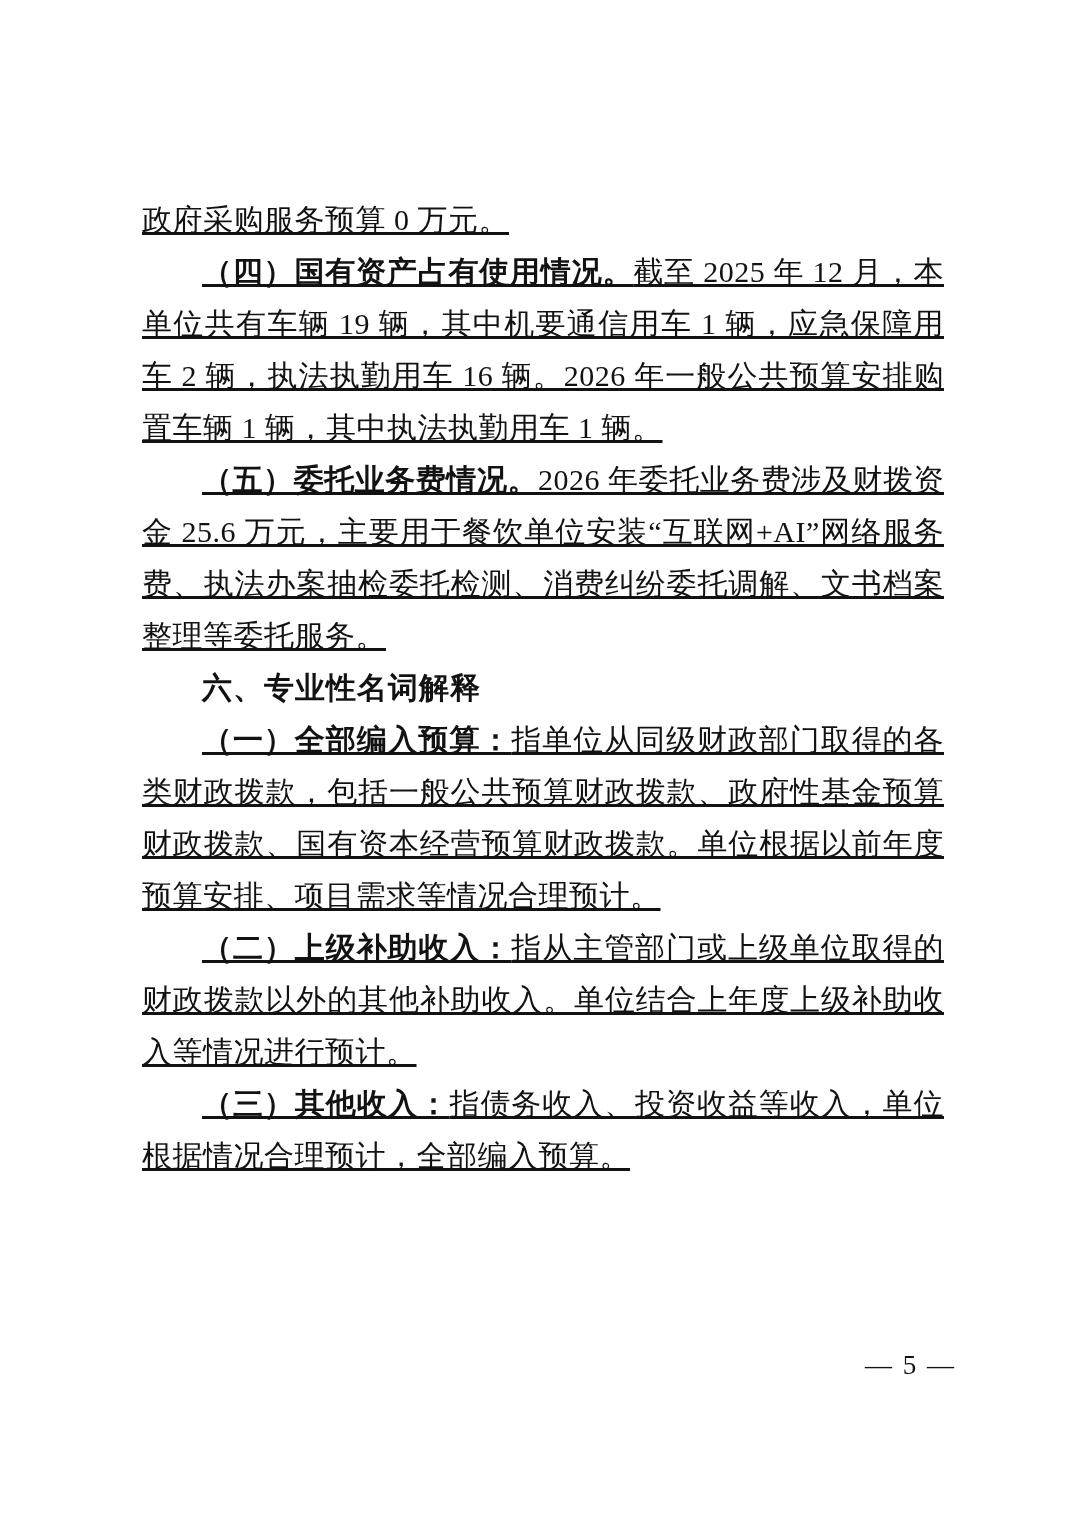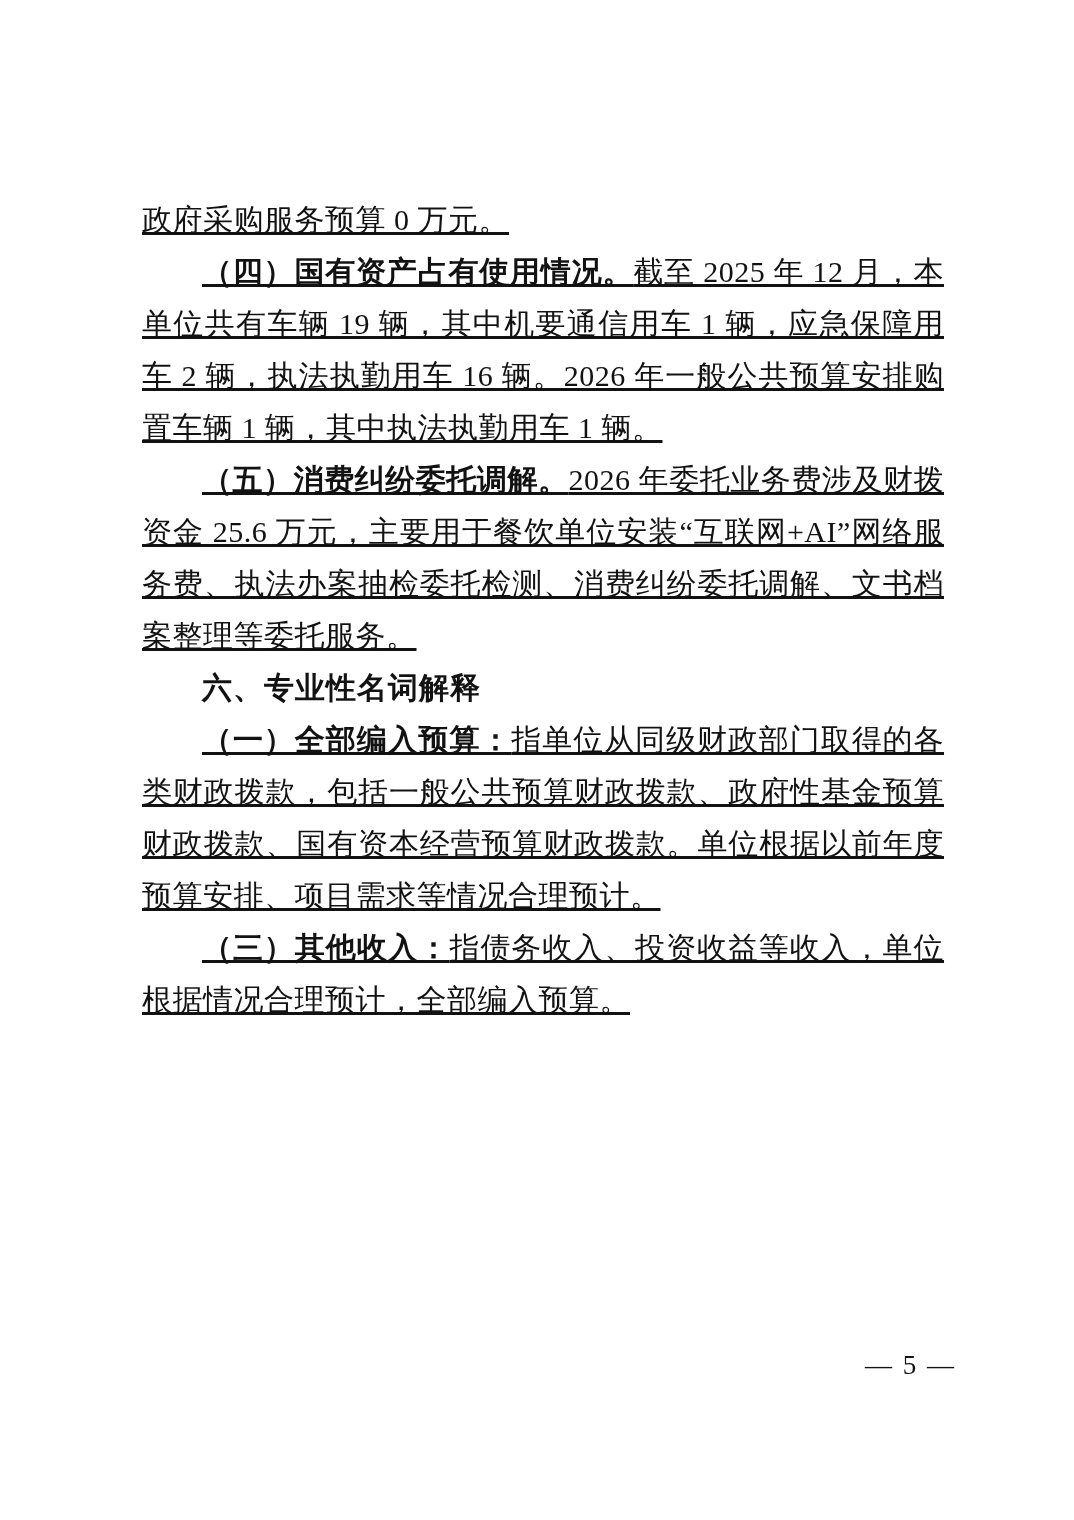--- a/index.html
+++ b/index.html
@@ -67,26 +67,27 @@
 
 <div class="doc-page">
 
   <div class="text-block">
 
     <p class="para no-indent"><span>政府采购服务预算 0 万元。</span></p>
 
 
     <p class="para"><span class="lead">（四）国有资产占有使用情况。</span><span>截至 2025 年 12 月，本单位共有车辆 19 辆，其中机要通信用车 1 辆，应急保障用车 2 辆，执法执勤用车 16 辆。2026 年一般公共预算安排购置车辆 1 辆，其中执法执勤用车 1 辆。</span></p>
 
-    <p class="para"><span class="lead">（五）消费纠纷委托调解。</span><span>2026 年委托业务费涉及财拨资金 25.6 万元，主要用于餐饮单位安装“互联网+AI”网络服务费、执法办案抽检委托检测、消费纠纷委托调解、文书档案整理等委托服务。</span></p>
+    <p class="para"><span class="lead">（五）委托业务费情况。</span><span>2026 年委托业务费涉及财拨资金 25.6 万元，主要用于餐饮单位安装“互联网+AI”网络服务费、执法办案抽检委托检测、消费纠纷委托调解、文书档案整理等委托服务。</span></p>
 
     <h2 class="section-heading">六、专业性名词解释</h2>
 
     <p class="para"><span class="lead">（一）全部编入预算：</span><span>指单位从同级财政部门取得的各类财政拨款，包括一般公共预算财政拨款、政府性基金预算财政拨款、国有资本经营预算财政拨款。单位根据以前年度预算安排、项目需求等情况合理预计。</span></p>
 
+    <p class="para"><span class="lead">（二）上级补助收入：</span><span>指从主管部门或上级单位取得的财政拨款以外的其他补助收入。单位结合上年度上级补助收入等情况进行预计。</span></p>
 
     <p class="para"><span class="lead">（三）其他收入：</span><span>指债务收入、投资收益等收入，单位根据情况合理预计，全部编入预算。</span></p>
 
 
   </div>
 
   <div class="page-number">— 5 —</div>
 
 </div>
 

